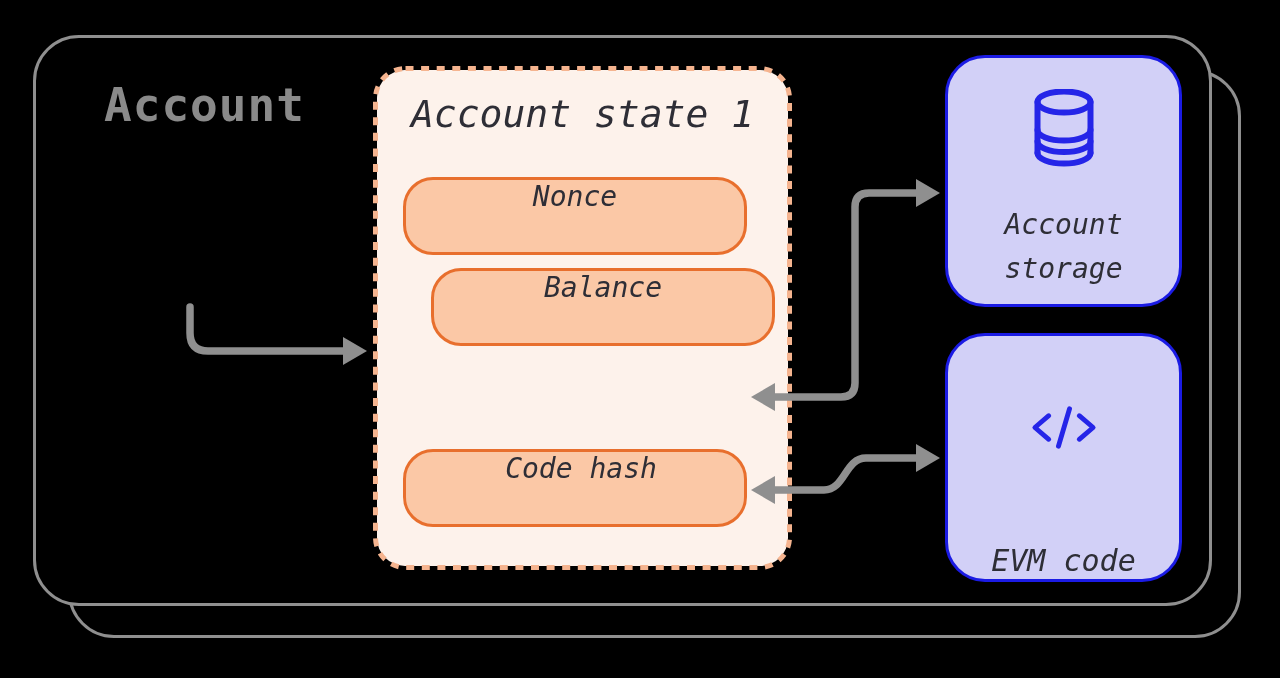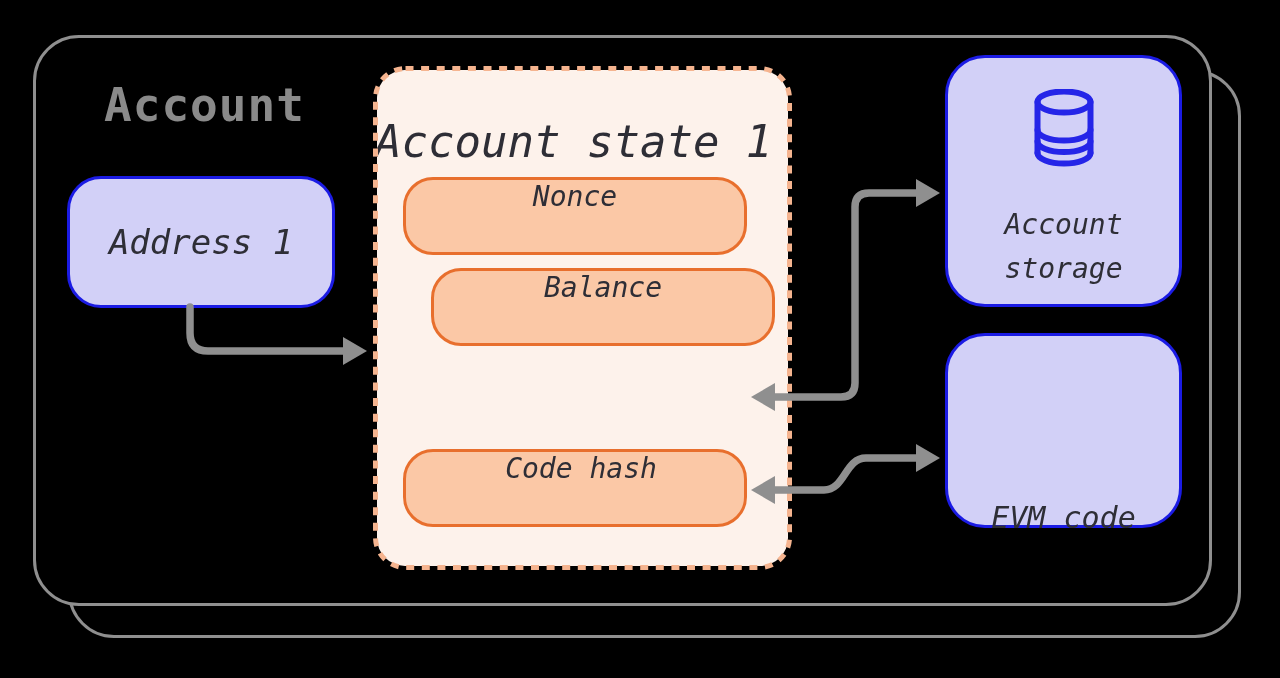--- a/index.html
+++ b/index.html
@@ -47,22 +47,23 @@
     font-size: 34px; font-style: italic;
     color: var(--text-dark, #2e2e36);
   }
   .state-box {
     position: absolute; left: 377px; top: 70px;
     width: 411px; height: 496px;
     background: var(--state-fill, #fdf2eb);
     border-radius: 28px;
   }
   .state-title {
-    position: absolute; left: 375px; top: 116px; width: 415px;
-    font-size: 44px; font-style: italic;
+    position: absolute; left: 375px; top: 92px; width: 415px;
+    text-align: center;
+    font-size: 38px; font-style: italic;
     color: var(--text-dark, #2e2e36);
   }
   .pill {
     position: absolute; left: 403px;
     width: 344px; height: 78px;
     background: var(--pill-fill, #fbc8a6);
     border: 3px solid var(--pill-border, #e86f2d);
     border-radius: 30px;
     box-sizing: border-box;
     display: flex; align-items: flex-start; justify-content: center;
@@ -76,21 +77,21 @@
   .side-box {
     position: absolute; left: 945px;
     width: 237px;
     background: var(--lavender-fill, #d2d0f7);
     border: 3px solid var(--blue-border, #1b1be4);
     border-radius: 40px;
     box-sizing: border-box;
     display: flex; flex-direction: column; align-items: center;
   }
   .storage-box { top: 55px; height: 252px; padding-top: 31px; }
-  .evm-box     { top: 333px; height: 195px; padding-top: 70px; gap: 44px; }
+  .evm-box     { top: 333px; height: 249px; padding-top: 70px; gap: 44px; }
   .side-label {
     font-size: 28px; font-style: italic;
     color: var(--text-dark, #2e2e36);
     text-align: center;
     white-space: pre-line;
     line-height: 44px;
     margin-top: 36px;
   }
   .evm-box .side-label { font-size: 30px; margin-top: 50px; line-height: 36px; }
   .icon-svg { display: block; }
@@ -121,23 +122,20 @@
 </head>
 <body>
 
 <div class="canvas">
 
   <div class="card-offset"></div>
   <div class="card-main"></div>
 
   <div class="heading">Account</div>
 
-  <div class="address-box">
-    <span>Address 1</span>
-  </div>
 
   <div class="state-box"></div>
   <div class="state-title">Account state 1</div>
 
   <div class="pill pill-0">
     <span>Nonce</span>
   </div>
   <div class="pill pill-1">
     <span>Balance</span>
   </div>

